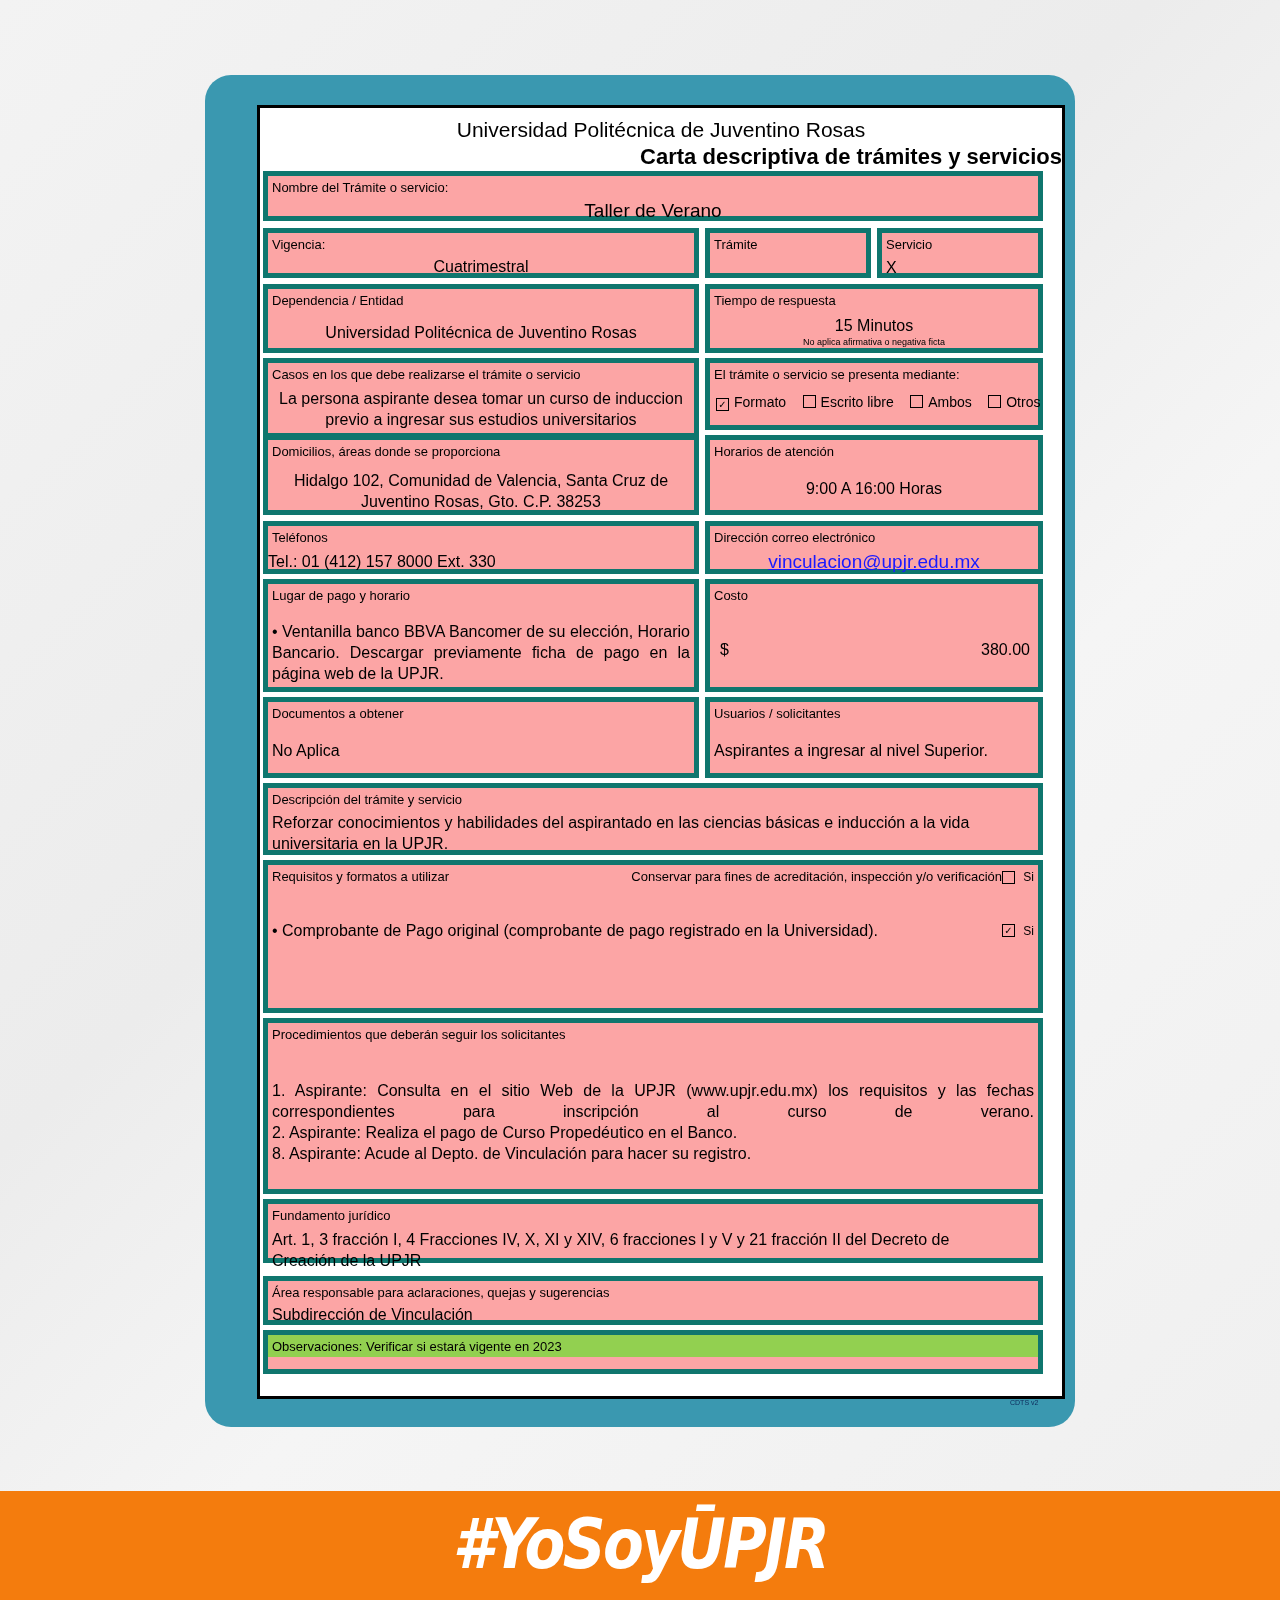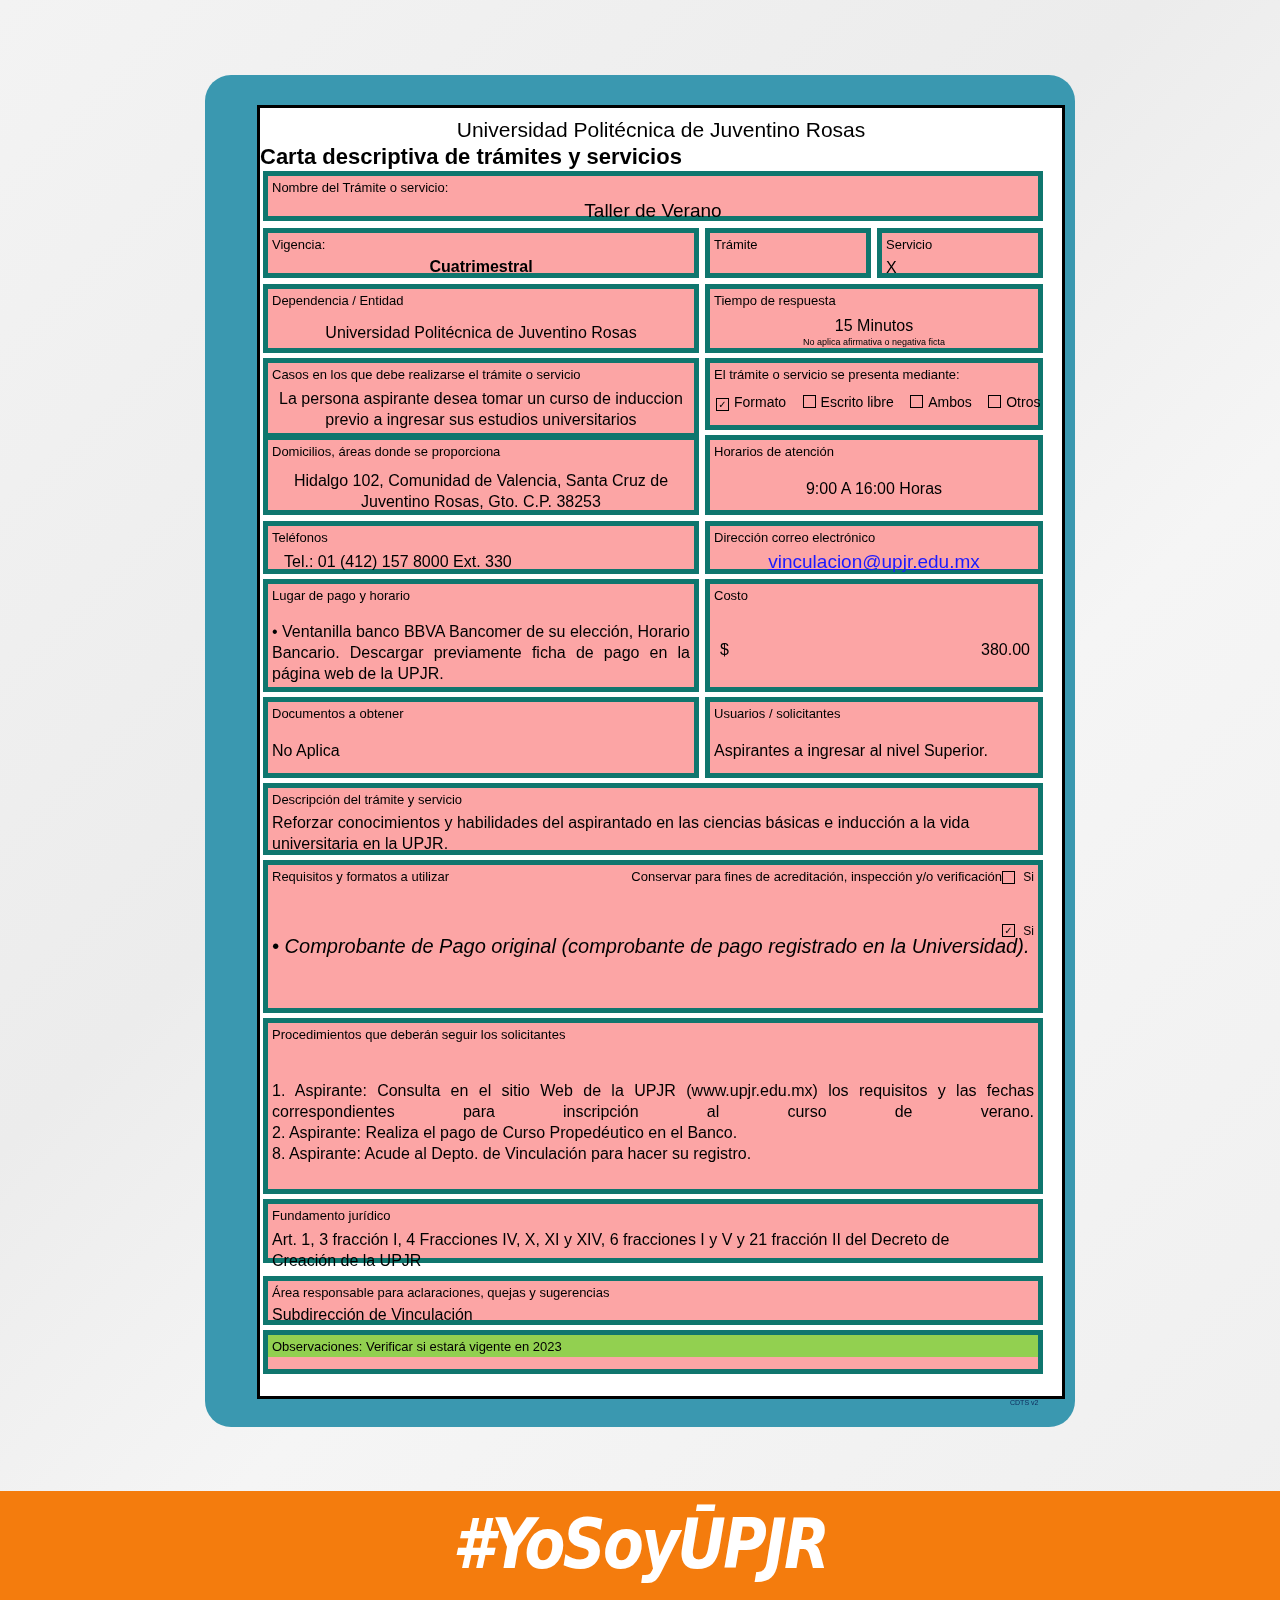--- a/index.html
+++ b/index.html
@@ -16,21 +16,21 @@
     position: absolute; left: 236px; top: 105px; width: 808px; height: 1294px;
     background: #fff; border: 3px solid #000; box-sizing: border-box; margin-left: 21px;
   }
   .box {
     position: absolute; border: 5px solid #0f766e; box-sizing: border-box; background: #fca5a5;
   }
   .lbl { position: absolute; left: 4px; top: 4px; font-size: 13px; white-space: nowrap; }
   .val { position: absolute; font-size: 17px; }
   .center { left: 0; right: 0; text-align: center; }
   .title1 { position: absolute; left: 0; right: 0; top: 10px; text-align: center; font-size: 21px; }
-  .title2 { position: absolute; left: 0; right: 0; top: 36px; text-align: left; font-size: 22px; font-weight: bold; }
+  .title2 { position: absolute; left: 0; right: 0; top: 36px; text-align: right; font-size: 22px; font-weight: bold; }
   .cb { display: inline-block; width: 11px; height: 11px; border: 1px solid #000; vertical-align: -1px; margin-right: 5px; font-size: 10px; line-height: 11px; text-align: center; }
   .opt { display: inline-block; margin-right: 12px; font-size: 14px; }
   .just { text-align: justify; }
   .footer {
     position: absolute; left: 0; top: 1491px; width: 1280px; height: 109px; background: #f47c0d;
   }
   .hashtag {
     position: absolute; left: 0; right: 0; top: 12px; text-align: center;
     font-size: 70px; font-weight: bold; font-style: italic; color: #fff;
     font-family: "DejaVu Sans", sans-serif; letter-spacing: -3px; transform: scaleX(0.85);
@@ -46,21 +46,21 @@
   <div class="title1">Universidad Politécnica de Juventino Rosas</div>
   <div class="title2">Carta descriptiva de trámites y servicios</div>
 
   <div class="box" style="left:3px; top:63px; width:780px; height:50px;">
     <div class="lbl">Nombre del Trámite o servicio:</div>
     <div class="val center" style="top:24px; font-size:19px;">Taller de Verano</div>
   </div>
 
   <div class="box" style="left:3px; top:120px; width:436px; height:50px;">
     <div class="lbl">Vigencia:</div>
-    <div class="val center" style="top:25px; font-size:16px;font-weight:bold;">Cuatrimestral</div>
+    <div class="val center" style="top:25px; font-size:16px;">Cuatrimestral</div>
   </div>
   <div class="box" style="left:445px; top:120px; width:166px; height:50px;">
     <div class="lbl">Trámite</div>
   </div>
   <div class="box" style="left:617px; top:120px; width:166px; height:50px;">
     <div class="lbl">Servicio</div>
     <div class="val" style="left:4px; top:26px; font-size:16px;">X</div>
   </div>
 
   <div class="box" style="left:3px; top:176px; width:436px; height:69px;">
@@ -91,21 +91,21 @@
     <div class="lbl">Domicilios, áreas donde se proporciona</div>
     <div class="val center" style="top:30px; font-size:16px; line-height:21px; padding:0 14px;">Hidalgo 102, Comunidad de Valencia, Santa Cruz de Juventino Rosas, Gto. C.P. 38253</div>
   </div>
   <div class="box" style="left:445px; top:327px; width:338px; height:80px;">
     <div class="lbl">Horarios de atención</div>
     <div class="val center" style="top:40px; font-size:16px;">9:00 A 16:00 Horas</div>
   </div>
 
   <div class="box" style="left:3px; top:413px; width:436px; height:53px;">
     <div class="lbl">Teléfonos</div>
-    <div class="val" style="left:16px; top:27px; font-size:16px;">Tel.: 01 (412) 157 8000 Ext. 330</div>
+    <div class="val" style="left:0; top:27px; font-size:16px;">Tel.: 01 (412) 157 8000 Ext. 330</div>
   </div>
   <div class="box" style="left:445px; top:413px; width:338px; height:53px;">
     <div class="lbl">Dirección correo electrónico</div>
     <div class="val center" style="top:25px; font-size:19px;"><a href="#">vinculacion@upjr.edu.mx</a></div>
   </div>
 
   <div class="box" style="left:3px; top:471px; width:436px; height:113px;">
     <div class="lbl">Lugar de pago y horario</div>
     <div class="val just" style="left:4px; right:4px; top:37px; font-size:16px; line-height:21px;">• Ventanilla banco BBVA Bancomer de su elección, Horario Bancario. Descargar previamente ficha de pago en la página web de la UPJR.</div>
   </div>
@@ -127,21 +127,21 @@
   <div class="box" style="left:3px; top:675px; width:780px; height:72px;">
     <div class="lbl">Descripción del trámite y servicio</div>
     <div class="val" style="left:4px; right:40px; top:24px; font-size:16px; line-height:21px;">Reforzar conocimientos y habilidades del aspirantado  en las ciencias básicas e inducción a la vida universitaria en la UPJR.</div>
   </div>
 
   <div class="box" style="left:3px; top:752px; width:780px; height:153px;">
     <div class="lbl">Requisitos y formatos a utilizar</div>
     <div style="position:absolute; right:36px; top:4px; font-size:13px; white-space:nowrap;">Conservar para fines de acreditación, inspección y/o verificación</div>
     <span class="cb" style="position:absolute; right:18px; top:6px;"></span>
     <div style="position:absolute; right:4px; top:5px; font-size:12px;">Si</div>
-    <div class="val" style="left:4px; top:70px; font-size:20px;font-style:italic;">• Comprobante de Pago original (comprobante de pago registrado en la Universidad).</div>
+    <div class="val" style="left:4px; top:57px; font-size:16px;">• Comprobante de Pago original (comprobante de pago registrado en la Universidad).</div>
     <span class="cb" style="position:absolute; right:18px; top:59px;">✓</span>
     <div style="position:absolute; right:4px; top:59px; font-size:12px;">Si</div>
   </div>
 
   <div class="box" style="left:3px; top:910px; width:780px; height:176px;">
     <div class="lbl">Procedimientos que deberán seguir los solicitantes</div>
     <div style="position:absolute; left:4px; right:4px; top:57px; font-size:16px; line-height:21px;">
       <div class="just" style="text-align-last: justify;">1. Aspirante: Consulta en el sitio Web de la UPJR (www.upjr.edu.mx) los requisitos y las fechas correspondientes para inscripción al curso de verano.</div>
       <div>2. Aspirante: Realiza el pago de Curso Propedéutico en el Banco.</div>
       <div>8. Aspirante: Acude al Depto. de Vinculación para hacer su registro.</div>

